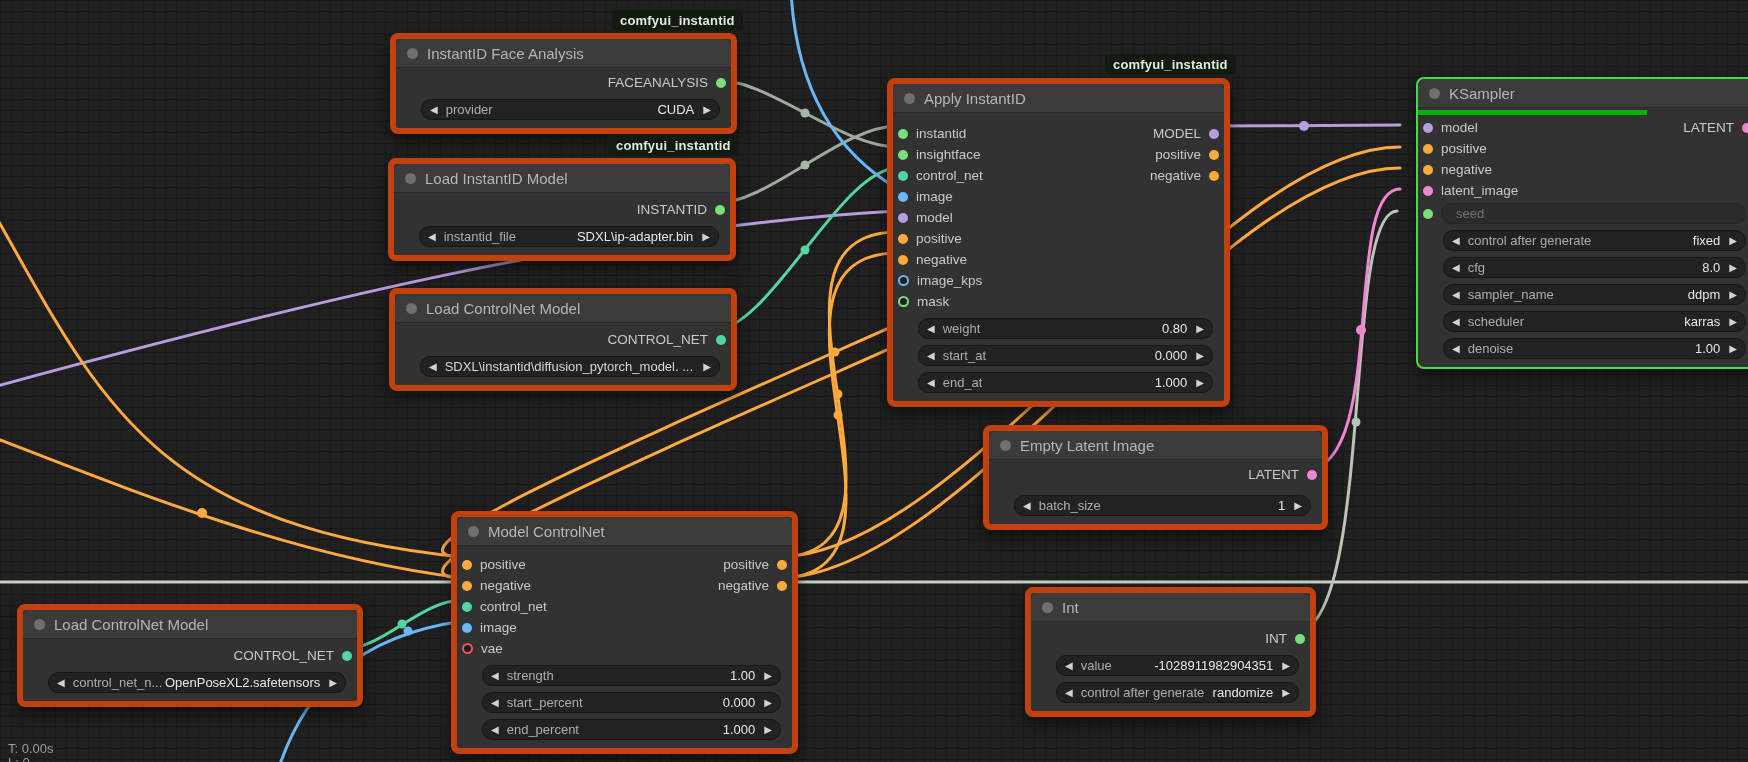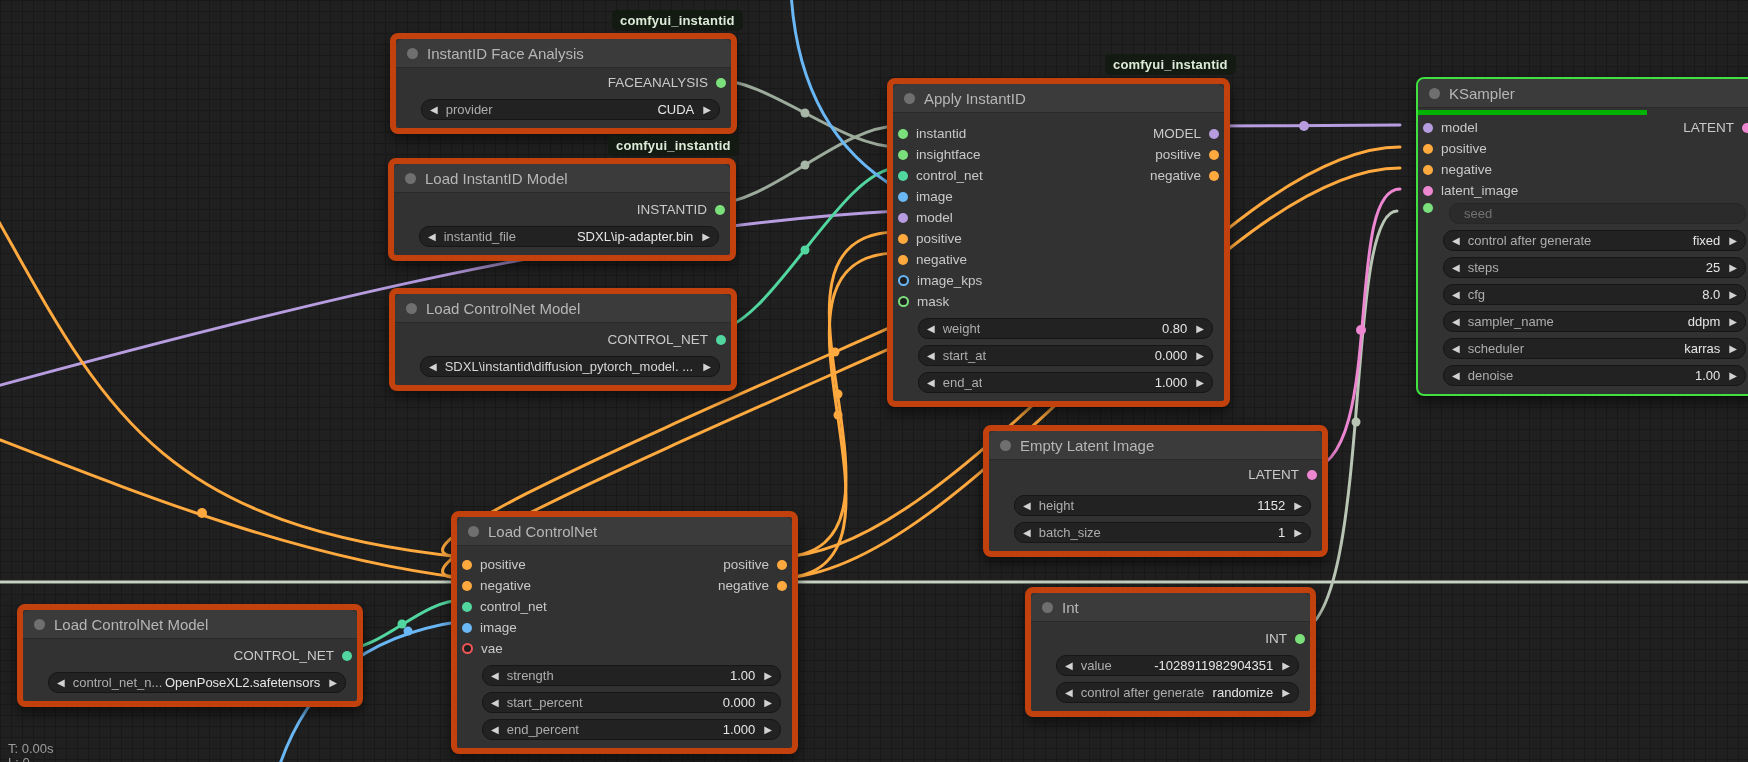--- a/index.html
+++ b/index.html
@@ -45,21 +45,21 @@
     font-size:13px;white-space:nowrap;overflow:hidden;
   }
   .arr{flex:0 0 auto;color:#d2d2d2;font-size:10px;line-height:1;}
   .arr.l::before{content:"\25C0";}
   .arr.r::before{content:"\25B6";}
   .wlabel{margin-left:8px;color:#adadad;overflow:hidden;text-overflow:ellipsis;}
   .wvalue{margin-left:auto;margin-right:9px;color:#e6e6e6;}
   .widget.file .wvalue{margin-left:8px;margin-right:auto;color:#d6d6d6;overflow:hidden;text-overflow:ellipsis;}
   .widget.muted{background:#2b2b2b;border-color:#262626;color:#737373;}
   .widget.muted .wlabel{color:#737373;margin-left:6px;}
-  .seedrow{display:flex;align-items:flex-start;gap:16px;margin:2px 11px 0 5px;}
+  .seedrow{display:flex;align-items:center;gap:8px;margin:2px 11px 0 5px;}
   .seedrow .widget{flex:1;margin-top:0;}
   .badge{
     position:absolute;z-index:3;height:21px;padding:0 8px;border-radius:5px;
     background:#121a12;color:#ddecd8;font-size:13px;font-weight:bold;
     display:flex;align-items:center;letter-spacing:.2px;
   }
   .status{position:absolute;left:8px;z-index:4;color:#9d9d9d;font-size:13px;}
 </style>
 </head>
 <body>
@@ -322,26 +322,20 @@
   </div>
   <div class="widgets">
     <div class="widget">
       <span class="arr l"></span>
       <span class="wlabel">control after generate</span>
       <span class="wvalue">fixed</span>
       <span class="arr r"></span>
     </div>
     <div class="widget">
       <span class="arr l"></span>
-      <span class="wlabel">steps</span>
-      <span class="wvalue">25</span>
-      <span class="arr r"></span>
-    </div>
-    <div class="widget">
-      <span class="arr l"></span>
       <span class="wlabel">cfg</span>
       <span class="wvalue">8.0</span>
       <span class="arr r"></span>
     </div>
     <div class="widget">
       <span class="arr l"></span>
       <span class="wlabel">sampler_name</span>
       <span class="wvalue">ddpm</span>
       <span class="arr r"></span>
     </div>
@@ -369,37 +363,31 @@
     <div class="slotrow">
       <div class="pout">
         <span>LATENT</span>
         <span class="dot" style="--c:#ee87d2"></span>
       </div>
     </div>
   </div>
   <div class="widgets" style="padding-top:4px;">
     <div class="widget">
       <span class="arr l"></span>
-      <span class="wlabel">height</span>
-      <span class="wvalue">1152</span>
-      <span class="arr r"></span>
-    </div>
-    <div class="widget">
-      <span class="arr l"></span>
       <span class="wlabel">batch_size</span>
       <span class="wvalue">1</span>
       <span class="arr r"></span>
     </div>
   </div>
 </div>
 
 <div class="node" style="left:451px;top:511px;width:335px;">
   <div class="ntitle">
     <span class="tdot"></span>
-    <span>Load ControlNet</span>
+    <span>Model ControlNet</span>
   </div>
   <div class="slots" style="padding-top:8px;">
     <div class="slotrow">
       <div class="pin">
           <span class="dot" style="--c:#ffa93e"></span>
           <span>positive</span>
         </div>
       <div class="pout">
           <span>positive</span>
           <span class="dot" style="--c:#ffa93e"></span>

